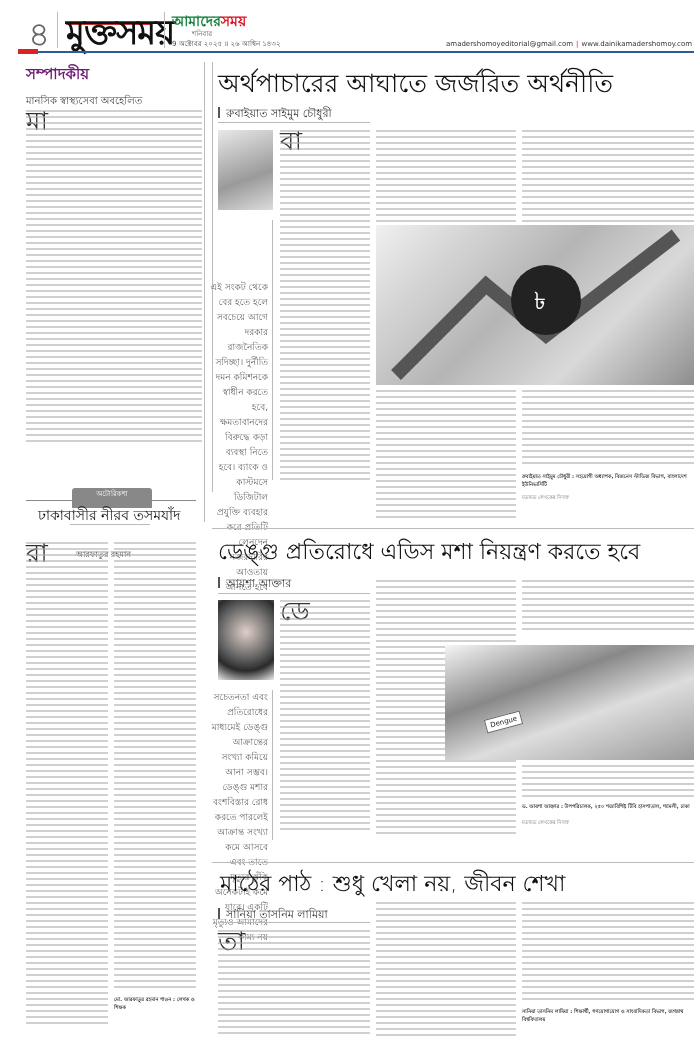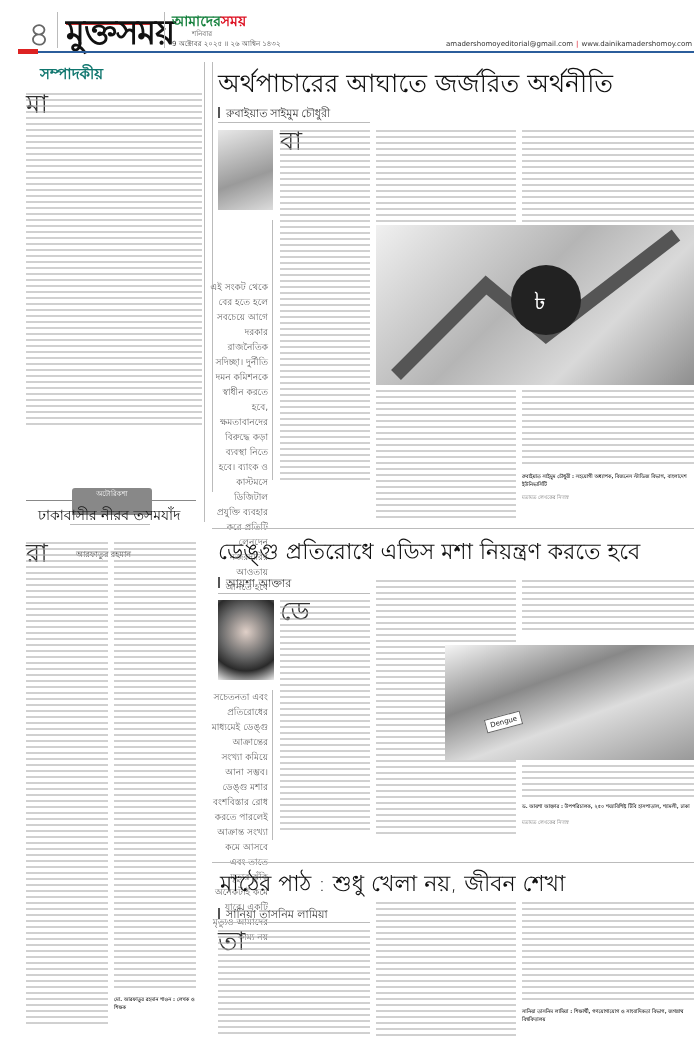--- a/index.html
+++ b/index.html
@@ -13,36 +13,36 @@
   .brand { position: absolute; left: 172px; top: 10px; font-size: 14px; font-weight: bold; }
   .brand .g { color: #15803d; } .brand .r { color: #d12; }
   .day { position: absolute; left: 172px; top: 28px; font-size: 7px; color: #555; padding-left: 20px; }
   .date { position: absolute; left: 172px; top: 38px; font-size: 7px; color: #444; }
   .contact { position: absolute; right: 8px; top: 40px; font-size: 7px; color: #333; }
   .contact .bar { color: #d12; margin: 0 3px; }
   .red-block { position: absolute; left: 18px; top: 49px; width: 20px; height: 5px; background: #d22; }
   .blue-rule { position: absolute; left: 38px; top: 51px; width: 656px; height: 2px; background: #2b5d9b; }
 
   .col-left { position: absolute; left: 12px; top: 62px; width: 190px; }
-  .editorial-label { font-size: 15px; font-weight: bold; font-family: "DejaVu Serif", serif; color: #0f766e; margin-bottom: 6px; margin-left: 28px; }
+  .editorial-label { font-size: 15px; font-weight: bold; font-family: "DejaVu Serif", serif; color: #701a75; margin-bottom: 6px; margin-left: 14px; }
   .ed-sub { font-size: 10px; color: #444; margin-left: 14px; }
   .ed-title { font-size: 16px; color: #111; margin-left: 14px; margin-bottom: 5px; }
   .filler { background: repeating-linear-gradient(to bottom, #aaa 0, #aaa 2px, transparent 2px, transparent 6px); opacity: .55; }
   .dropcap { float: left; font-size: 26px; line-height: 22px; color: #333; margin-right: 3px; }
 
   .vrule { position: absolute; width: 1px; background: #bbb; }
   .hrule { position: absolute; height: 1px; background: #bbb; }
 
   .headline { position: absolute; color: #111; font-family: "DejaVu Sans", sans-serif; font-weight: 300; white-space: nowrap; }
   .byline { position: absolute; font-size: 11px; color: #333; }
   .byline::before { content: ""; display: inline-block; width: 2px; height: 11px; background: #555; margin-right: 6px; vertical-align: -1px; }
   .pullquote { position: absolute; font-size: 9px; line-height: 15px; color: #666; text-align: right; }
   .photo { position: absolute; background: #ccc; }
   .col { position: absolute; }
-  .kicker { position: absolute; left: 72px; top: 488px; width: 80px; height: 27px; background: #888; color: #fff; font-size: 7px; text-align: center; line-height: 12px; border-radius: 3px 3px 0 0; }
+  .kicker { position: absolute; left: 72px; top: 488px; width: 80px; height: 20px; background: #888; color: #fff; font-size: 7px; text-align: center; line-height: 12px; border-radius: 3px 3px 0 0; }
   .sig { font-size: 5px; color: #333; font-weight: bold; }
   .sig-small { font-size: 5px; color: #777; }
 </style>
 </head>
 <body>
 
 <div class="masthead">
   <div class="page-num">৪</div>
   <div class="sep1"></div>
   <div class="section-title-bar"></div>
@@ -53,20 +53,21 @@
   <div class="date">9 অক্টোবর ২০২৫ ॥ ২৬ আশ্বিন ১৪৩২</div>
   <div class="contact">
     <span>amadershomoyeditorial@gmail.com</span><span class="bar">|</span><span>www.dainikamadershomoy.com</span>
   </div>
   <div class="red-block"></div>
   <div class="blue-rule"></div>
 </div>
 
 <div class="col-left">
   <div class="editorial-label">সম্পাদকীয়</div>
+  <div class="ed-sub">মানসিক স্বাস্থ্যসেবা অবহেলিত</div>
   <div style="margin-left:14px;width:176px;">
     <span class="dropcap">মা</span>
     <div class="filler" style="height:335px;"></div>
   </div>
 </div>
 
 <div class="vrule" style="left:204px;top:62px;height:460px;"></div>
 
 <div class="kicker">অটোরিকশা</div>
 <div class="hrule" style="left:26px;top:500px;width:170px;background:#888;"></div>
@@ -77,21 +78,21 @@
   <span class="dropcap">রা</span>
   <div class="filler" style="height:486px;"></div>
 </div>
 <div class="col" style="left:114px;top:542px;width:82px;">
   <div class="filler" style="height:450px;"></div>
   <div class="sig" style="margin-top:4px;">মো. আরফাতুর রহমান শাওন : লেখক ও শিক্ষক</div>
 </div>
 
 <div class="vrule" style="left:212px;top:62px;height:430px;"></div>
 <div class="headline" style="left:218px;top:64px;font-size:25px;">অর্থপাচারের আঘাতে জর্জরিত অর্থনীতি</div>
-<div class="byline" style="left:218px;top:105px;font-family:Liberation Serif, serif;">রুবাইয়াত সাইমুম চৌধুরী</div>
+<div class="byline" style="left:218px;top:105px;">রুবাইয়াত সাইমুম চৌধুরী</div>
 <div class="hrule" style="left:218px;top:122px;width:152px;"></div>
 <div class="photo" style="left:218px;top:130px;width:55px;height:80px;background:linear-gradient(160deg,#e8e8e8 0%,#9a9a9a 60%,#dcdcdc 100%);"></div>
 <div class="vrule" style="left:272px;top:220px;height:260px;"></div>
 <div class="pullquote" style="left:210px;top:280px;width:58px;">এই সংকট থেকে বের হতে হলে সবচেয়ে আগে দরকার রাজনৈতিক সদিচ্ছা। দুর্নীতি দমন কমিশনকে স্বাধীন করতে হবে, ক্ষমতাবানদের বিরুদ্ধে কড়া ব্যবস্থা নিতে হবে। ব্যাংক ও কাস্টমসে ডিজিটাল প্রযুক্তি ব্যবহার করে প্রতিটি লেনদেন নজরদারির আওতায় আনতে হবে</div>
 <div class="col" style="left:280px;top:130px;width:90px;">
   <span class="dropcap">বা</span>
   <div class="filler" style="height:350px;"></div>
 </div>
 <div class="col" style="left:376px;top:130px;width:140px;">
   <div class="filler" style="height:95px;"></div>

